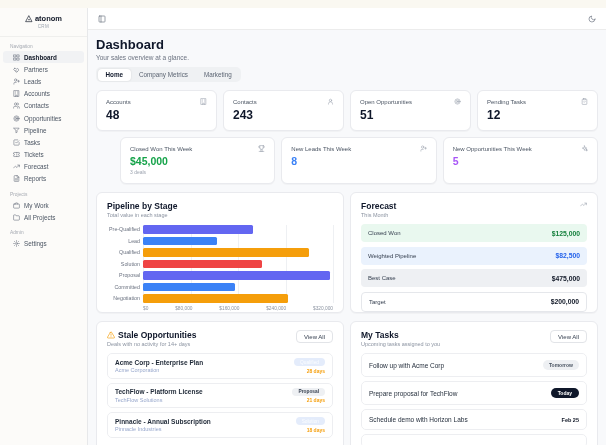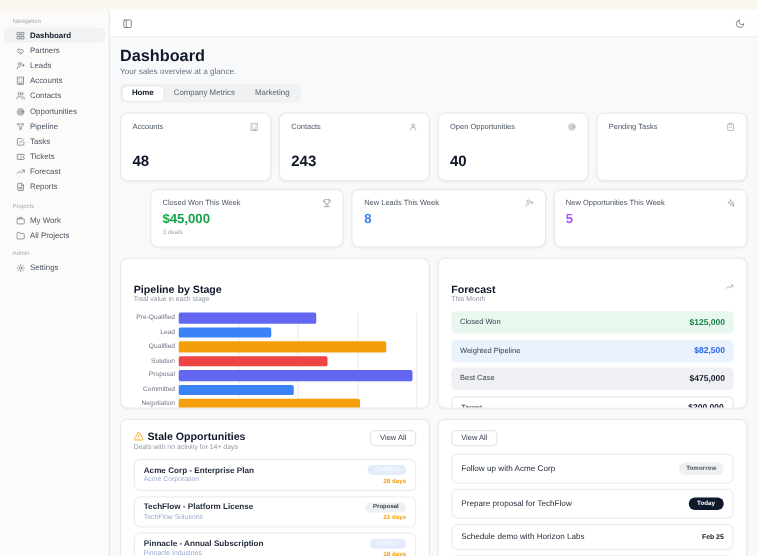--- a/index.html
+++ b/index.html
@@ -33,29 +33,29 @@
   .tabs { display:inline-flex; background:#eff1f3; border-radius:5px; padding:1.5px; margin-top:6px; }
   .tab { font-size:6.3px; color:#5b6472; padding:2.5px 8px; border-radius:4px; cursor:pointer; }
   .tab.active { background:#ffffff; color:#0f172a; font-weight:bold; box-shadow:0 0 2px rgba(0,0,0,.12); }
 
   .stats-row { display:grid; grid-template-columns:repeat(4,1fr); gap:6px; margin-top:8px; }
   .card { background:#fff; border:1px solid #e9eaee; border-radius:6px; box-shadow:0 1px 1px rgba(16,24,40,.03); }
   .stat-card { padding:7px 9px 8px; }
   .stat-top { display:flex; justify-content:space-between; align-items:center; }
   .stat-label { font-size:6px; color:#4b5563; }
   .stat-icon { width:7px; height:7px; color:#9ca3af; display:inline-flex; }
-  .stat-value { font-size:12px; font-weight:bold; margin-top:17px; color:#0f172a; }
+  .stat-value { font-size:12px; font-weight:bold; margin-top:3px; color:#0f172a; }
 
   .week-row { display:grid; grid-template-columns:repeat(3,1fr); gap:6px; margin-top:6px;padding-left:24px; }
   .week-card { padding:7px 9px 8px; }
   .week-value { font-size:10.5px; font-weight:bold; margin-top:3px; }
   .week-sub { font-size:5px; color:#9ca3af; margin-top:2px; min-height:6px; }
 
   .charts-row { display:grid; grid-template-columns:1fr 1fr; gap:6px; margin-top:8px; }
-  .panel { padding:19px 10px; height:121px; overflow:hidden; }
+  .panel { padding:8px 10px; height:121px; overflow:hidden; }
   .panel-title { font-size:8.5px; font-weight:bold; color:#0f172a; }
   .panel-sub { font-size:5.5px; color:#8b93a1; margin-top:1px; }
   .panel-head { display:flex; justify-content:space-between; align-items:flex-start; }
 
   .chart { margin-top:7px; }
   .chart-grid { position:relative; }
   .gridline { position:absolute; top:0; bottom:0; width:1px; background:#eef0f3; }
   .bar-row { display:flex; align-items:center; margin-bottom:3px; position:relative; }
   .bar-label { width:36px; font-size:5.3px; color:#6b7280; text-align:right; padding-right:3px; flex-shrink:0; }
   .bar-track { flex:1; height:8.5px; position:relative; }
@@ -91,20 +91,32 @@
   .due-dark { font-size:5px; background:#0f172a; color:#ffffff; padding:2px 7px; border-radius:999px; font-weight:bold; }
   .due-plain { font-size:5.5px; color:#111827; font-weight:bold; }
 </style>
 </head>
 <body>
 
 <div class="topstrip"></div>
 <div class="app">
 
   <div class="sidebar">
+    <div class="logo">
+      <div class="logo-row">
+        <span class="logo-mark icn">
+            <svg viewBox="0 0 24 24" fill="none" stroke="currentColor" stroke-width="2" stroke-linecap="round" stroke-linejoin="round">
+              <path d="M12 3 L21 20 H3 Z"></path>
+              <circle cx="12" cy="14" r="2" fill="currentColor" stroke="none"></circle>
+            </svg>
+          </span>
+        <span class="logo-name">atonom</span>
+      </div>
+      <span class="logo-sub">CRM</span>
+    </div>
     <nav id="sidebar-nav">
         <div class="nav-section-label">Navigation</div>
         <div class="nav-item active">
           <span class="icn">
             <svg viewBox="0 0 24 24" fill="none" stroke="currentColor" stroke-width="2" stroke-linecap="round" stroke-linejoin="round">
               <rect x="3" y="3" width="7" height="7"></rect>
               <rect x="14" y="3" width="7" height="7"></rect>
               <rect x="14" y="14" width="7" height="7"></rect>
               <rect x="3" y="14" width="7" height="7"></rect>
             </svg>
@@ -291,33 +303,34 @@
             <div class="stat-top">
               <span class="stat-label">Open Opportunities</span>
               <span class="icn stat-icon">
                 <svg viewBox="0 0 24 24" fill="none" stroke="currentColor" stroke-width="2" stroke-linecap="round" stroke-linejoin="round">
                   <circle cx="12" cy="12" r="9"></circle>
                   <circle cx="12" cy="12" r="5"></circle>
                   <circle cx="12" cy="12" r="1"></circle>
                 </svg>
               </span>
             </div>
-            <div class="stat-value">40</div>
+            <div class="stat-value">51</div>
           </div>
           <div class="card stat-card">
             <div class="stat-top">
               <span class="stat-label">Pending Tasks</span>
               <span class="icn stat-icon">
                 <svg viewBox="0 0 24 24" fill="none" stroke="currentColor" stroke-width="2" stroke-linecap="round" stroke-linejoin="round">
                   <rect x="8" y="2" width="8" height="4" rx="1"></rect>
                   <path d="M16 4h2a2 2 0 0 1 2 2v14a2 2 0 0 1-2 2H6a2 2 0 0 1-2-2V6a2 2 0 0 1 2-2h2"></path>
                   <path d="M9 13l2 2 4-4"></path>
                 </svg>
               </span>
             </div>
+            <div class="stat-value">12</div>
           </div>
         </div>
       <div class="week-row" id="week-row">
           <div class="card week-card">
             <div class="stat-top">
               <span class="stat-label">Closed Won This Week</span>
               <span class="icn stat-icon">
                 <svg viewBox="0 0 24 24" fill="none" stroke="currentColor" stroke-width="2" stroke-linecap="round" stroke-linejoin="round">
                   <path d="M6 9H4.5a2.5 2.5 0 0 1 0-5H6"></path>
                   <path d="M18 9h1.5a2.5 2.5 0 0 0 0-5H18"></path>
@@ -507,20 +520,24 @@
                 <div class="li-right">
                   <span class="stage-badge stage-faint">Solution</span>
                   <span class="li-days">18 days</span>
                 </div>
               </div>
             </div>
         </div>
 
         <div class="card list-panel">
           <div class="panel-head">
+            <div>
+              <div class="panel-title">My Tasks</div>
+              <div class="panel-sub">Upcoming tasks assigned to you</div>
+            </div>
             <button class="view-all">View All</button>
           </div>
           <div class="list" id="task-list">
               <div class="list-item task-item">
                 <span class="task-name">Follow up with Acme Corp</span>
                 <span class="due-muted">Tomorrow</span>
               </div>
               <div class="list-item task-item">
                 <span class="task-name">Prepare proposal for TechFlow</span>
                 <span class="due-dark">Today</span>

